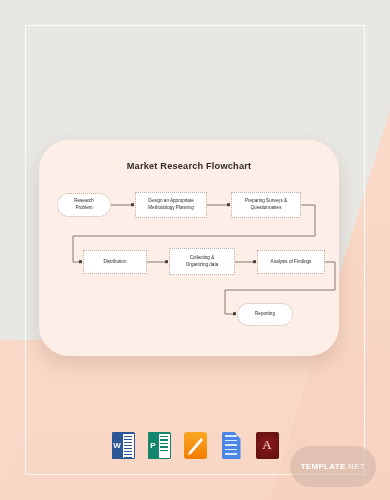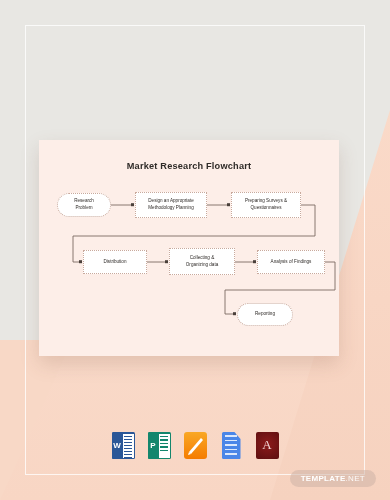--- a/index.html
+++ b/index.html
@@ -68,20 +68,21 @@
   
   #card {
     position: absolute;
     left: 39px;
     top: 140px;
     width: 300px;
     height: 216px;
     background: #fdeee8;
     box-shadow: 0 8px 18px rgba(120, 80, 60, 0.18);
     z-index: 4;
+    border-radius: 30px;
   }
 
   #card-title {
     text-align: center;
     font-size: 9.2px;
     font-weight: bold;
     color: #2f2b28;
     letter-spacing: 0.2px;
     margin-top: 21px;
   }
@@ -210,21 +211,21 @@
     line-height: 1; transform: translateY(-1px);
   }
 
   
   #watermark {
     position: absolute;
     right: 14px;
     bottom: 13px;
     background: rgba(205, 178, 166, 0.55);
     border-radius: 999px;
-    padding: 4px 11px;
+    padding: 16px 11px;
     font-size: 8px;
     letter-spacing: 0.3px;
     color: #ffffff;
     z-index: 7;
     white-space: nowrap;
   }
   #watermark .wm-strong { font-weight: bold; }
   #watermark .wm-light { font-weight: normal; opacity: 0.92; }
 </style>
 </head>

